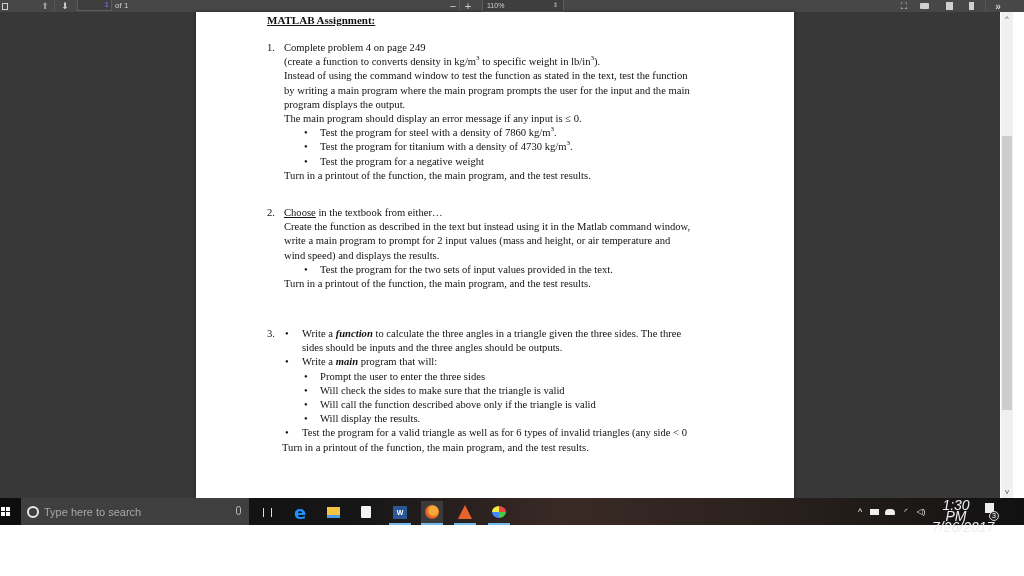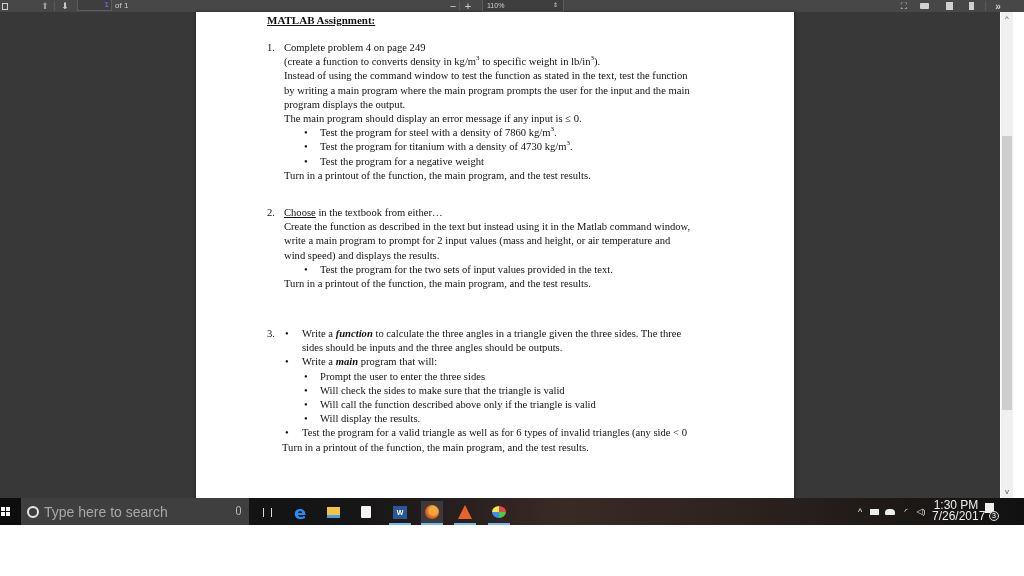--- a/index.html
+++ b/index.html
@@ -83,21 +83,21 @@
     background: linear-gradient(90deg, #0d0d0d 0%, #161616 35%, #3a2a26 55%, #2a211d 75%, #111 100%);
   }
   .start { position: absolute; left: 0; top: 0; width: 20px; height: 27px; display: flex; align-items: center; justify-content: flex-start; }
   .win-logo { display: grid; grid-template-columns: 4px 4px; gap: 1px; margin-left: 1px; }
   .win-logo span { width: 4px; height: 4px; background: #fff; }
   .search-box {
     position: absolute; left: 21px; top: 0; width: 228px; height: 27px;
     background: #3f3f3f; display: flex; align-items: center;
   }
   .cortana { width: 12px; height: 12px; border: 2px solid #e8e8e8; border-radius: 50%; margin-left: 6px; }
-  .search-text { margin-left: 5px; font-size: 14px; color: #a8a8a8; }
+  .search-text { margin-left: 5px; font-size: 11px; color: #a8a8a8; }
   .mic { position: absolute; right: 8px; top: 8px; width: 5px; height: 9px; border: 1px solid #bbb; border-radius: 3px; }
   .tb-icon { position: absolute; top: 3px; width: 22px; height: 22px; display: flex; align-items: center; justify-content: center; }
   .task-view { left: 256px; }
   .task-view .tv { width: 9px; height: 9px; border-left: 1px solid #ddd; border-right: 1px solid #ddd; }
   .edge { left: 289px; color: #1e90ff; font-size: 18px; font-weight: bold; font-family: "DejaVu Sans", sans-serif; }
   .explorer { left: 322px; }
   .explorer .f { width: 13px; height: 11px; background: #f5c342; border-bottom: 3px solid #4a9de0; }
   .store { left: 355px; }
   .store .st { width: 10px; height: 12px; background: #f3f3f3; border-radius: 1px; }
   .word { left: 389px; }
@@ -112,21 +112,21 @@
   .ri-word { left: 389px; } .ri-ff { left: 421px; } .ri-ml { left: 454px; } .ri-pt { left: 488px; }
 
   .tray { position: absolute; top: 0; height: 27px; display: flex; align-items: center; color: #eee; font-size: 9px; }
   .tray-up { left: 855px; width: 10px; justify-content: center; }
   .tray-battery { left: 868px; width: 12px; justify-content: center; }
   .tray-battery .bat { width: 9px; height: 6px; background: #eee; }
   .tray-onedrive { left: 884px; width: 12px; justify-content: center; }
   .tray-onedrive .cl { width: 10px; height: 6px; background: #eee; border-radius: 4px 4px 1px 1px; }
   .tray-wifi { left: 900px; width: 12px; justify-content: center; font-size: 8px; }
   .tray-volume { left: 914px; width: 14px; justify-content: center; font-size: 8px; }
-  .clock { position: absolute; left: 932px; top: 2px; width: 48px; text-align: center; color: #eee; font-size: 12px; line-height: 11px; }
+  .clock { position: absolute; left: 932px; top: 2px; width: 48px; text-align: center; color: #eee; font-size: 14px; line-height: 11px; font-style: italic; }
   .action-center { position: absolute; left: 983px; top: 5px; width: 16px; height: 18px; }
   .action-center .ac { width: 9px; height: 10px; background: #eee; margin-left: 2px; }
   .action-center .badge { position: absolute; left: 6px; top: 8px; width: 10px; height: 10px; border-radius: 50%; border: 1px solid #ddd; background: #222; color: #fff; font-size: 7px; text-align: center; line-height: 8px; }
 </style>
 </head>
 <body>
 
 <div class="toolbar">
   <div class="tb-item sidebar-toggle">
       <span class="box"></span>

